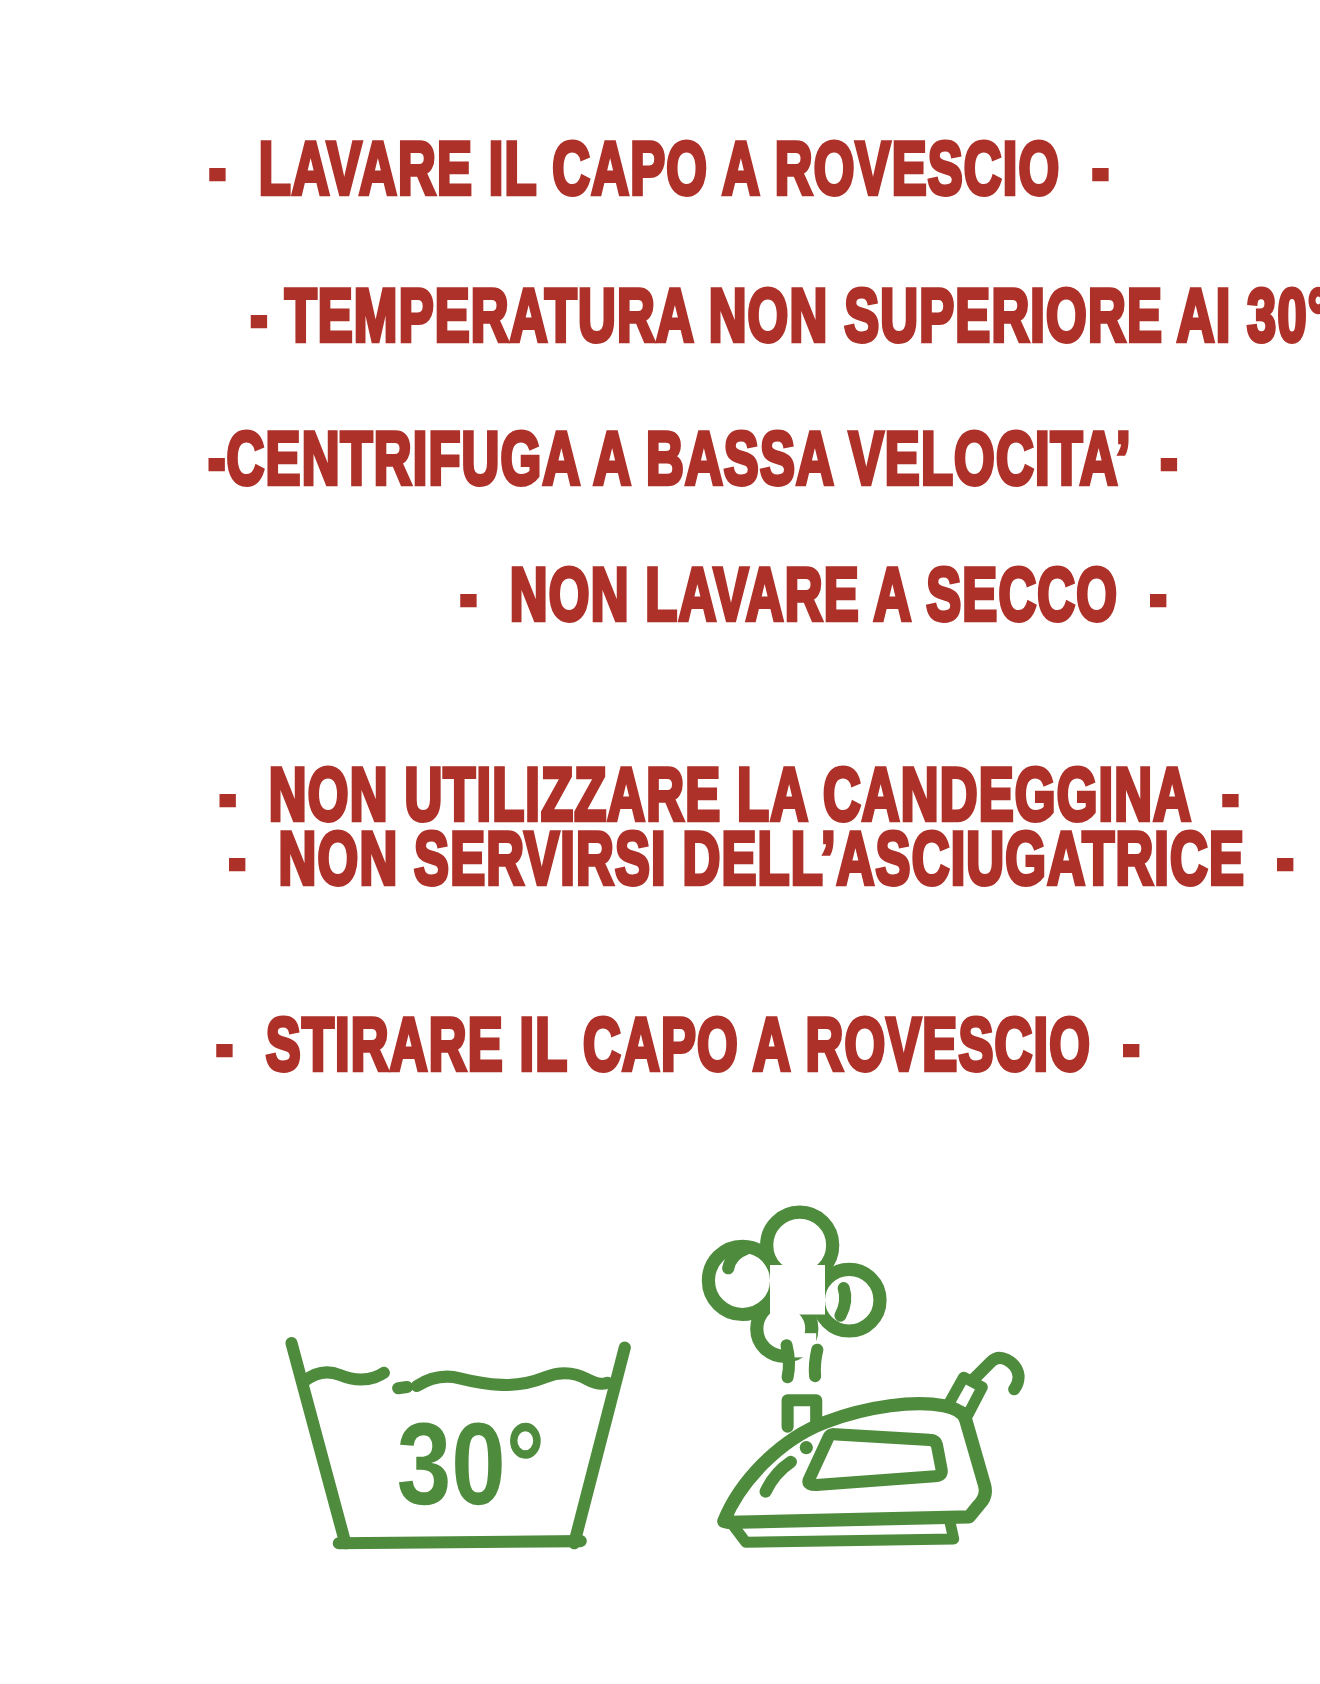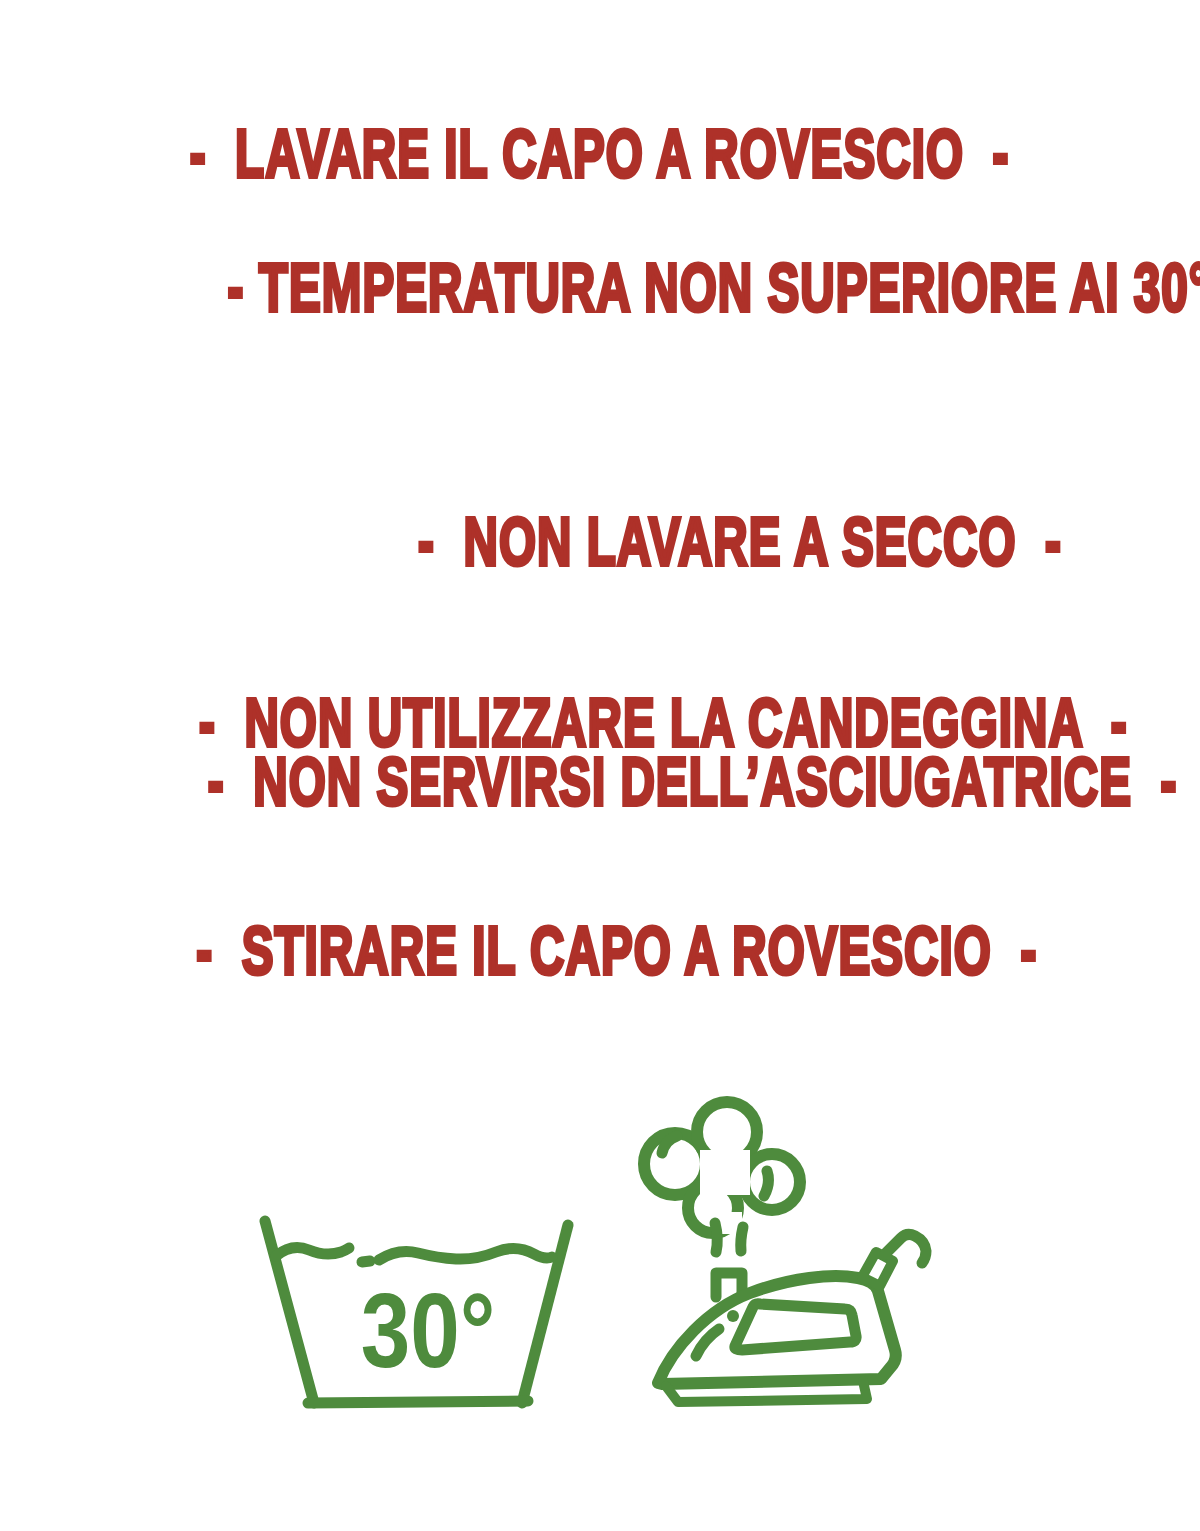--- a/index.html
+++ b/index.html
@@ -44,20 +44,21 @@
     fill:var(--green,#4E8B3D);
   }
 </style>
 </head>
 <body>
 
 <div class="page">
 
   <div class="line l1"><span>-  LAVARE IL CAPO A ROVESCIO  -</span></div>
   <div class="line l2"><span>- TEMPERATURA NON SUPERIORE AI 30°C  -</span></div>
+  <div class="line l3"><span>-CENTRIFUGA A BASSA VELOCITA’  -</span></div>
   <div class="line l4"><span>-  NON LAVARE A SECCO  -</span></div>
   <div class="line l5"><span>-  NON UTILIZZARE LA CANDEGGINA  -</span></div>
   <div class="line l6"><span>-  NON SERVIRSI DELL’ASCIUGATRICE  -</span></div>
   <div class="line l7"><span>-  STIRARE IL CAPO A ROVESCIO  -</span></div>
 
   <svg class="icon-wash" width="340" height="215" viewBox="0 0 340 215" aria-hidden="true">
     <path class="st" stroke-width="11" d="M13,9 L62,191"></path>
     <path class="st" stroke-width="11" d="M316,13 L270,191"></path>
     <path class="st" stroke-width="11" d="M56,191 L276,189"></path>
     <path class="st" stroke-width="11" d="M24,44 Q40,31 57,38 Q74,45 89,40 Q94,38 97,36"></path>

